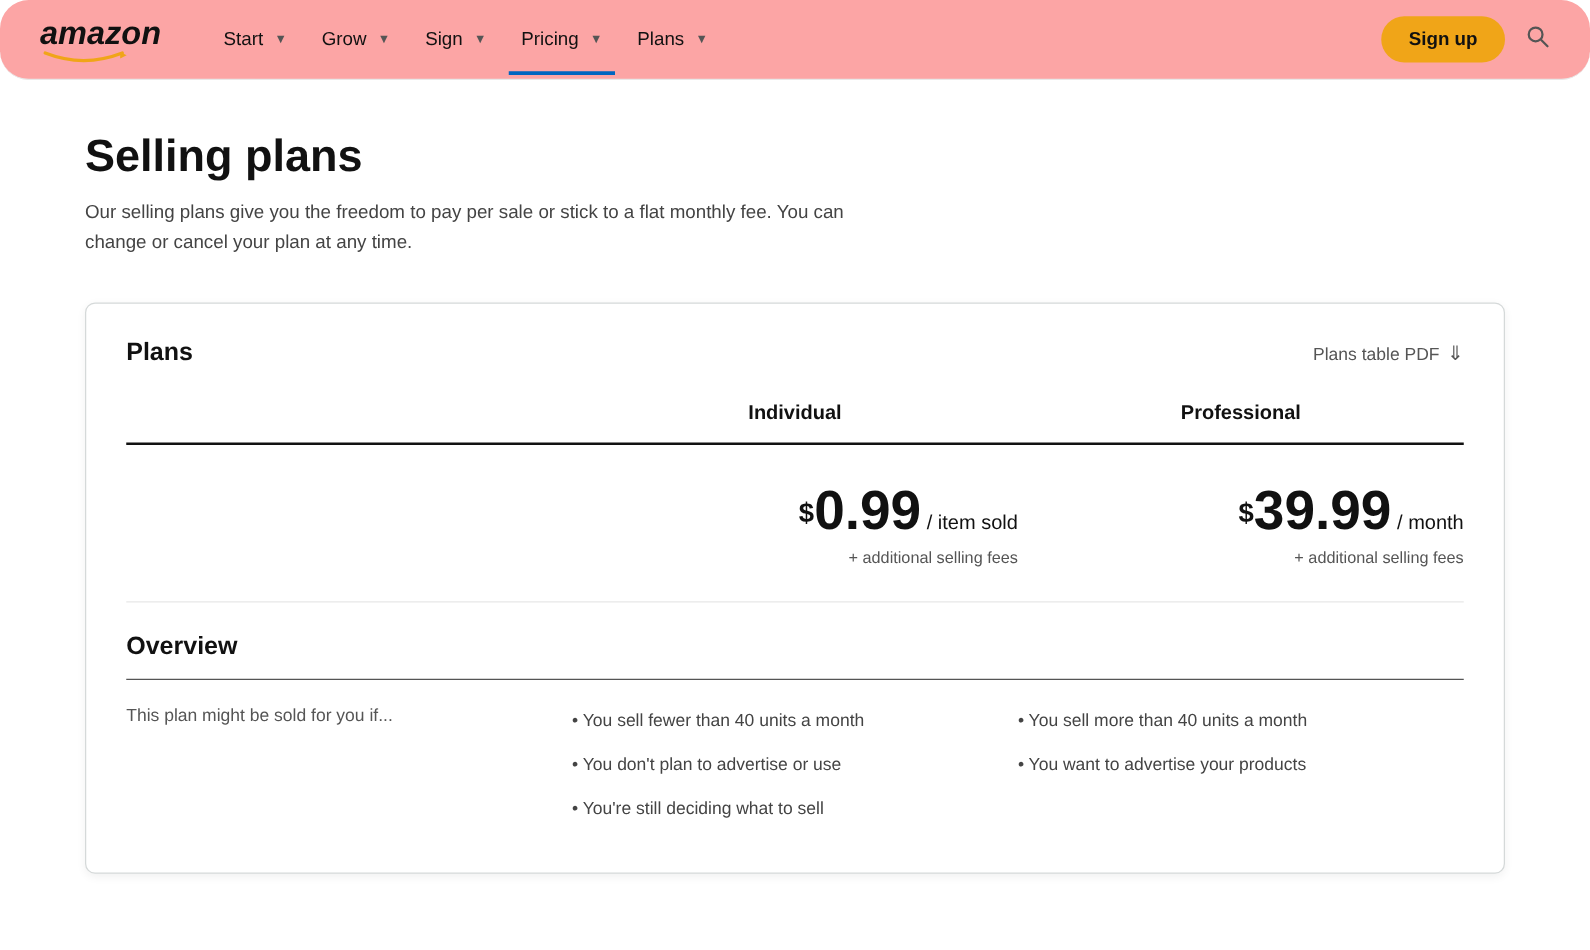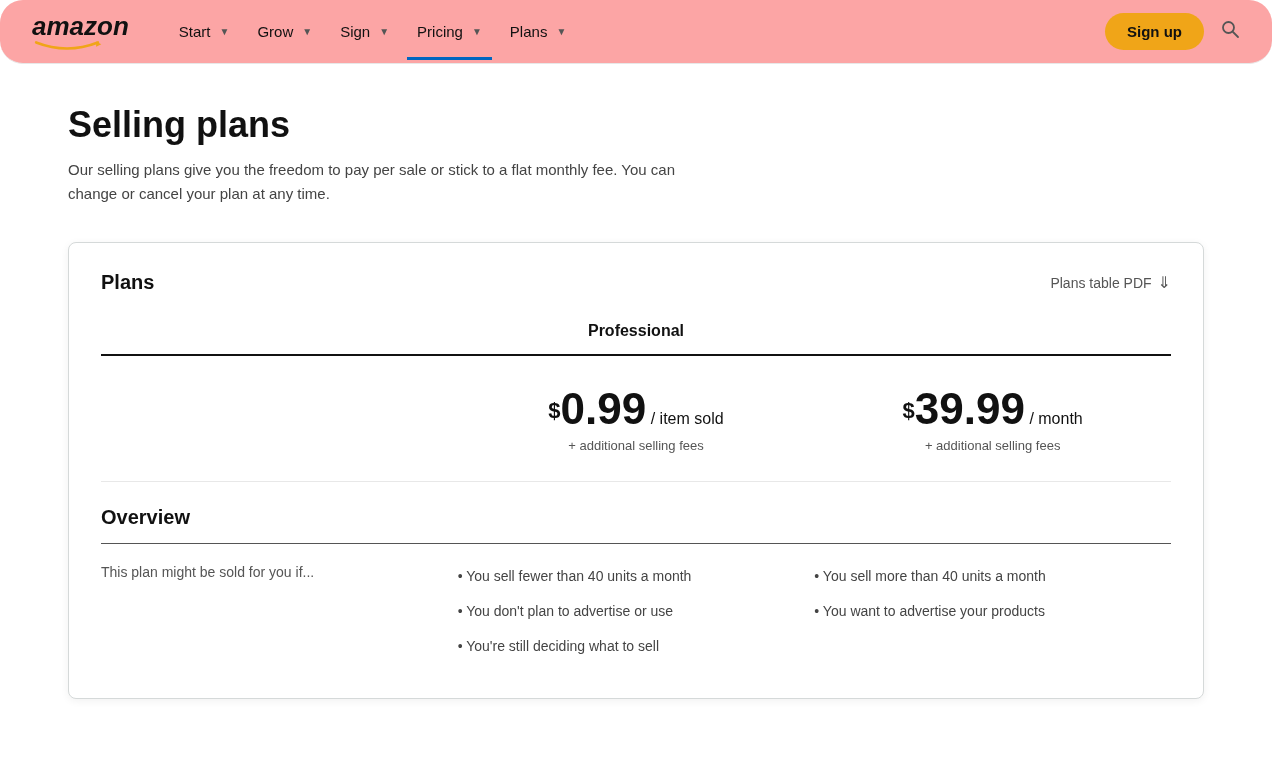--- a/index.html
+++ b/index.html
@@ -171,21 +171,21 @@
       margin-bottom: 0;
     }
 
     .pricing-row {
       display: grid;
       grid-template-columns: 1fr 1fr 1fr;
       padding: 28px 0;
       border-bottom: 1px solid #e8e8e8;
     }
     .pricing-cell {
-      text-align: center;
+      text-align: right;
     }
     .price-amount {
       font-size: 44px;
       font-weight: 700;
       color: #111;
     }
     .price-dollar {
       font-size: 22px;
       font-weight: 700;
       vertical-align: super;
@@ -288,20 +288,21 @@
       <a class="plans-pdf-link">
         <span>Plans table PDF</span>
         <span class="download-icon">⇓</span>
       </a>
     </div>
 
     <div class="plans-table">
 
       <div class="plans-columns-header">
         <div class="col-empty"></div>
+        <div class="col-header">Individual</div>
         <div class="col-header">Professional</div>
       </div>
       <div class="plans-divider"></div>
 
       <div class="pricing-row">
         <div class="col-empty"></div>
 
         <div class="pricing-cell">
           <div>
             <span class="price-dollar">$</span><span class="price-amount">0.99</span><span class="price-suffix"> <span>/ item sold</span></span>

